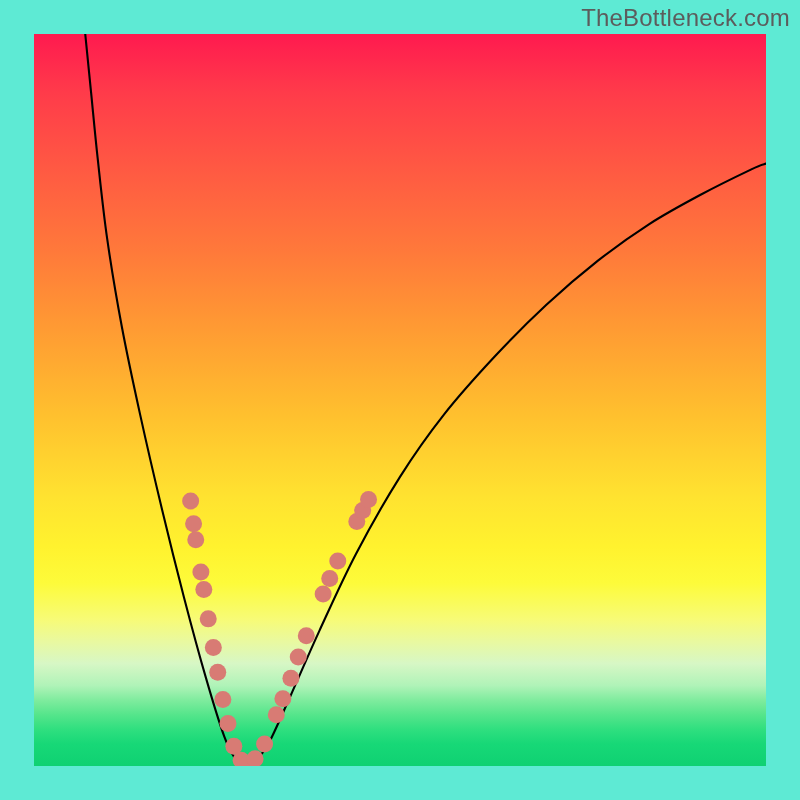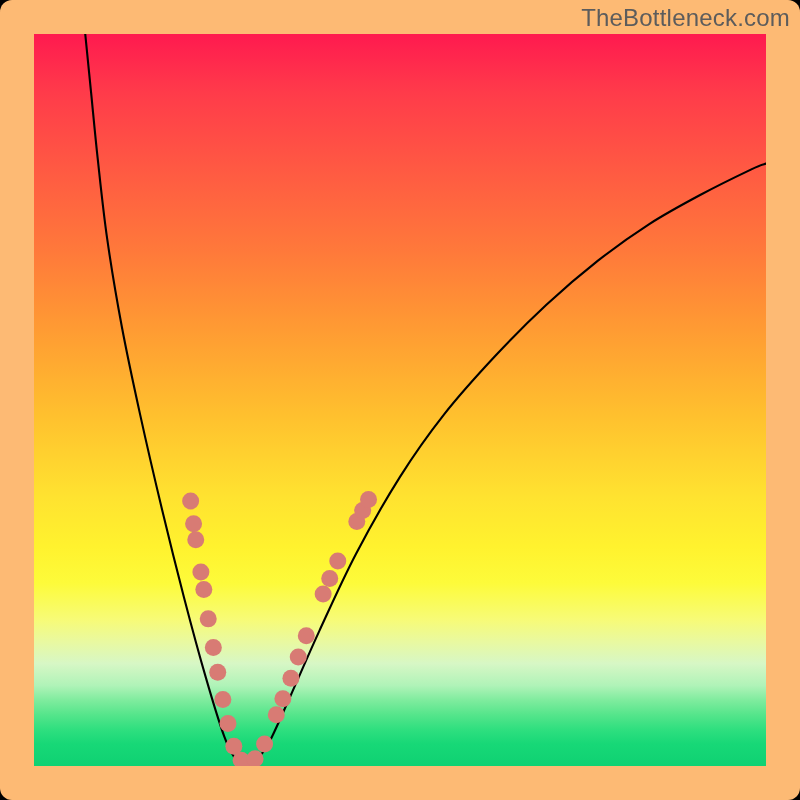--- a/index.html
+++ b/index.html
@@ -10,22 +10,21 @@
     overflow: hidden;
     background: #000;
     font-family: Arial, Helvetica, sans-serif;
   }
   .frame {
     position: absolute;
     left: 0;
     top: 0;
     width: 800px;
     height: 800px;
-    background: #fdba74;
-    border-radius: 12px;
+    background: #5eead4;
   }
   .plot {
     position: absolute;
     left: 34px;
     top: 34px;
     width: 732px;
     height: 732px;
     background: linear-gradient(
       to bottom,
       #ff1a4f 0%,

